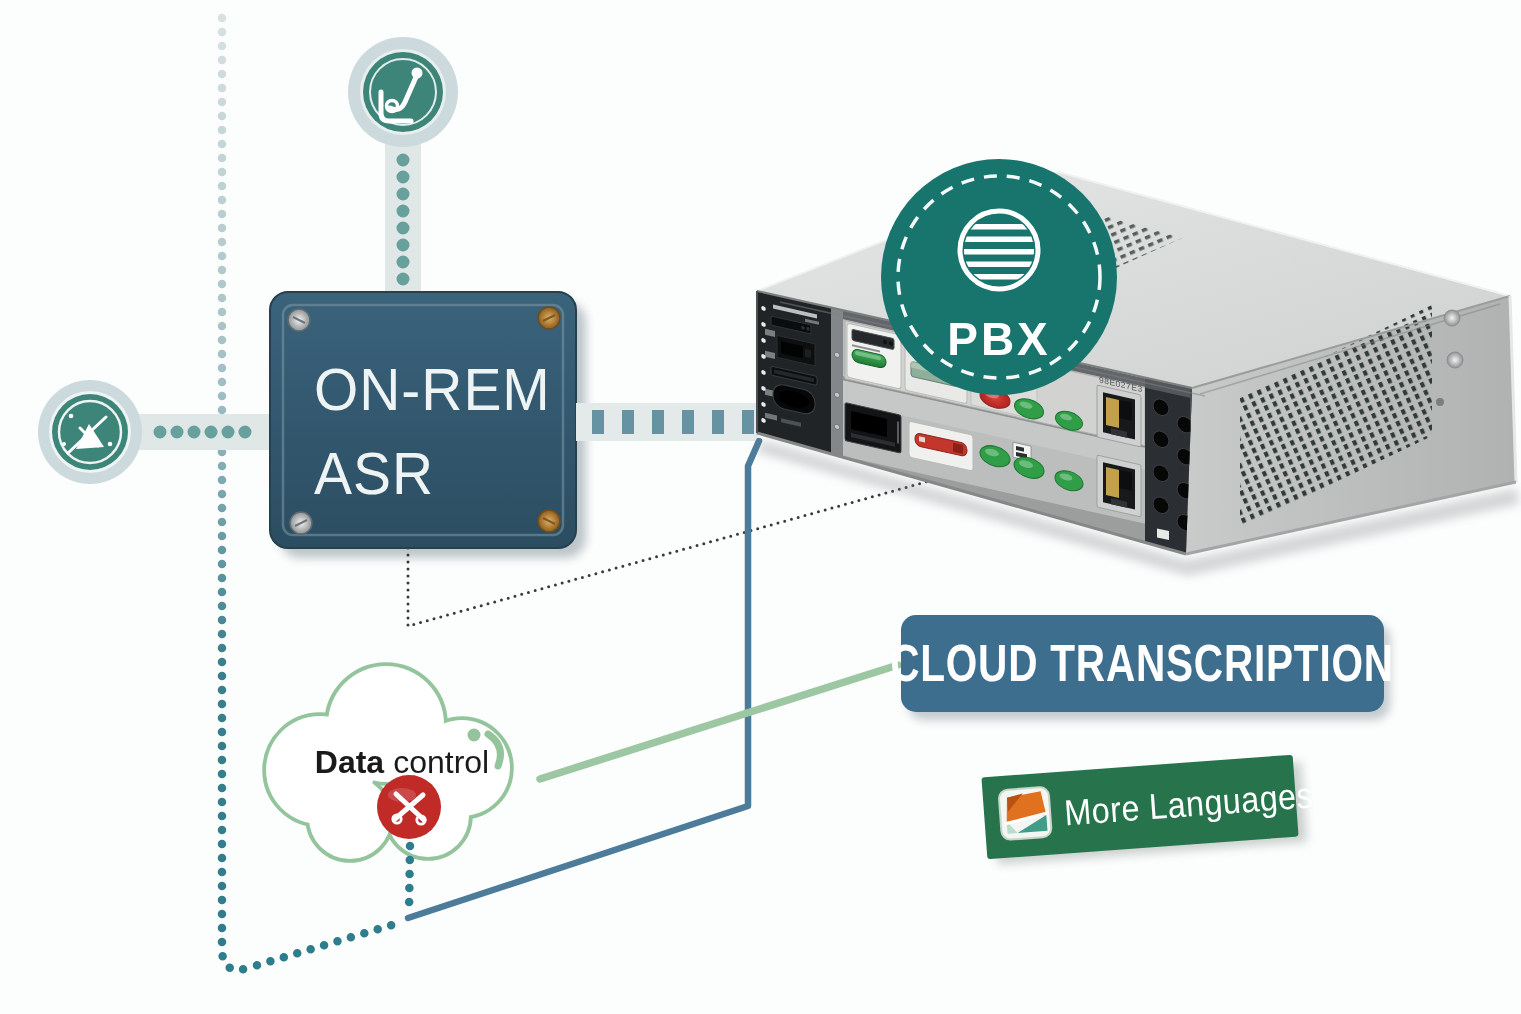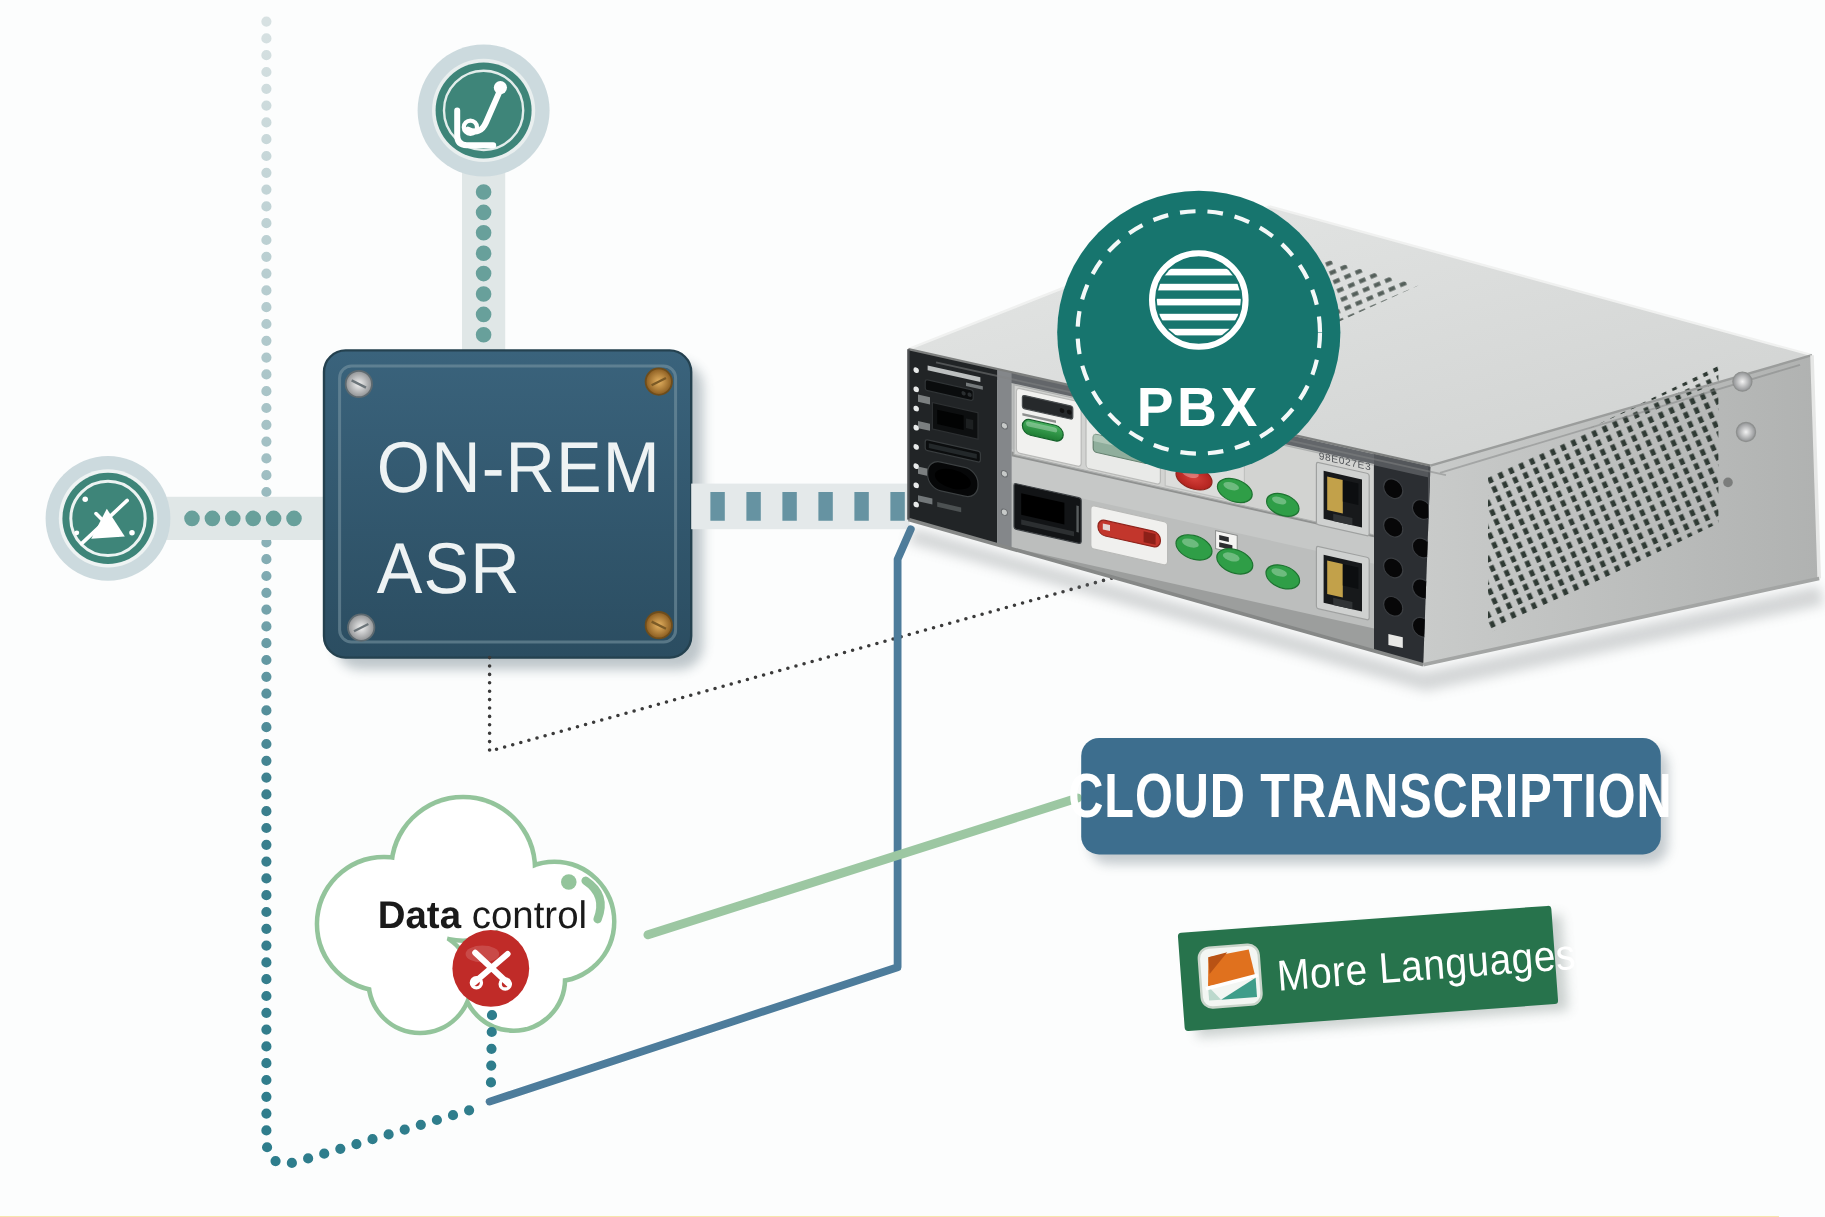--- a/index.html
+++ b/index.html
@@ -1,17 +1,17 @@
 <!DOCTYPE html>
 <html><head>
 <meta charset="utf-8">
 <style>
   html,body{margin:0;padding:0;background:#ffffff;}
   body{font-family:"Liberation Sans", sans-serif;}
-  .stage{width:1521px;height:1014px;position:relative;overflow:hidden;background:#eab308;}
+  .stage{width:1521px;height:1014px;position:relative;overflow:hidden;background:#14b8a6;}
   svg{display:block;}
   text{font-family:"Liberation Sans", sans-serif;}
 </style>
 </head>
 <body>
 
 <div class="stage">
 <svg width="1521" height="1014" viewBox="0 0 1521 1014">
   <defs>
     <linearGradient id="fadeDots" gradientUnits="userSpaceOnUse" x1="222" y1="18" x2="222" y2="960">

